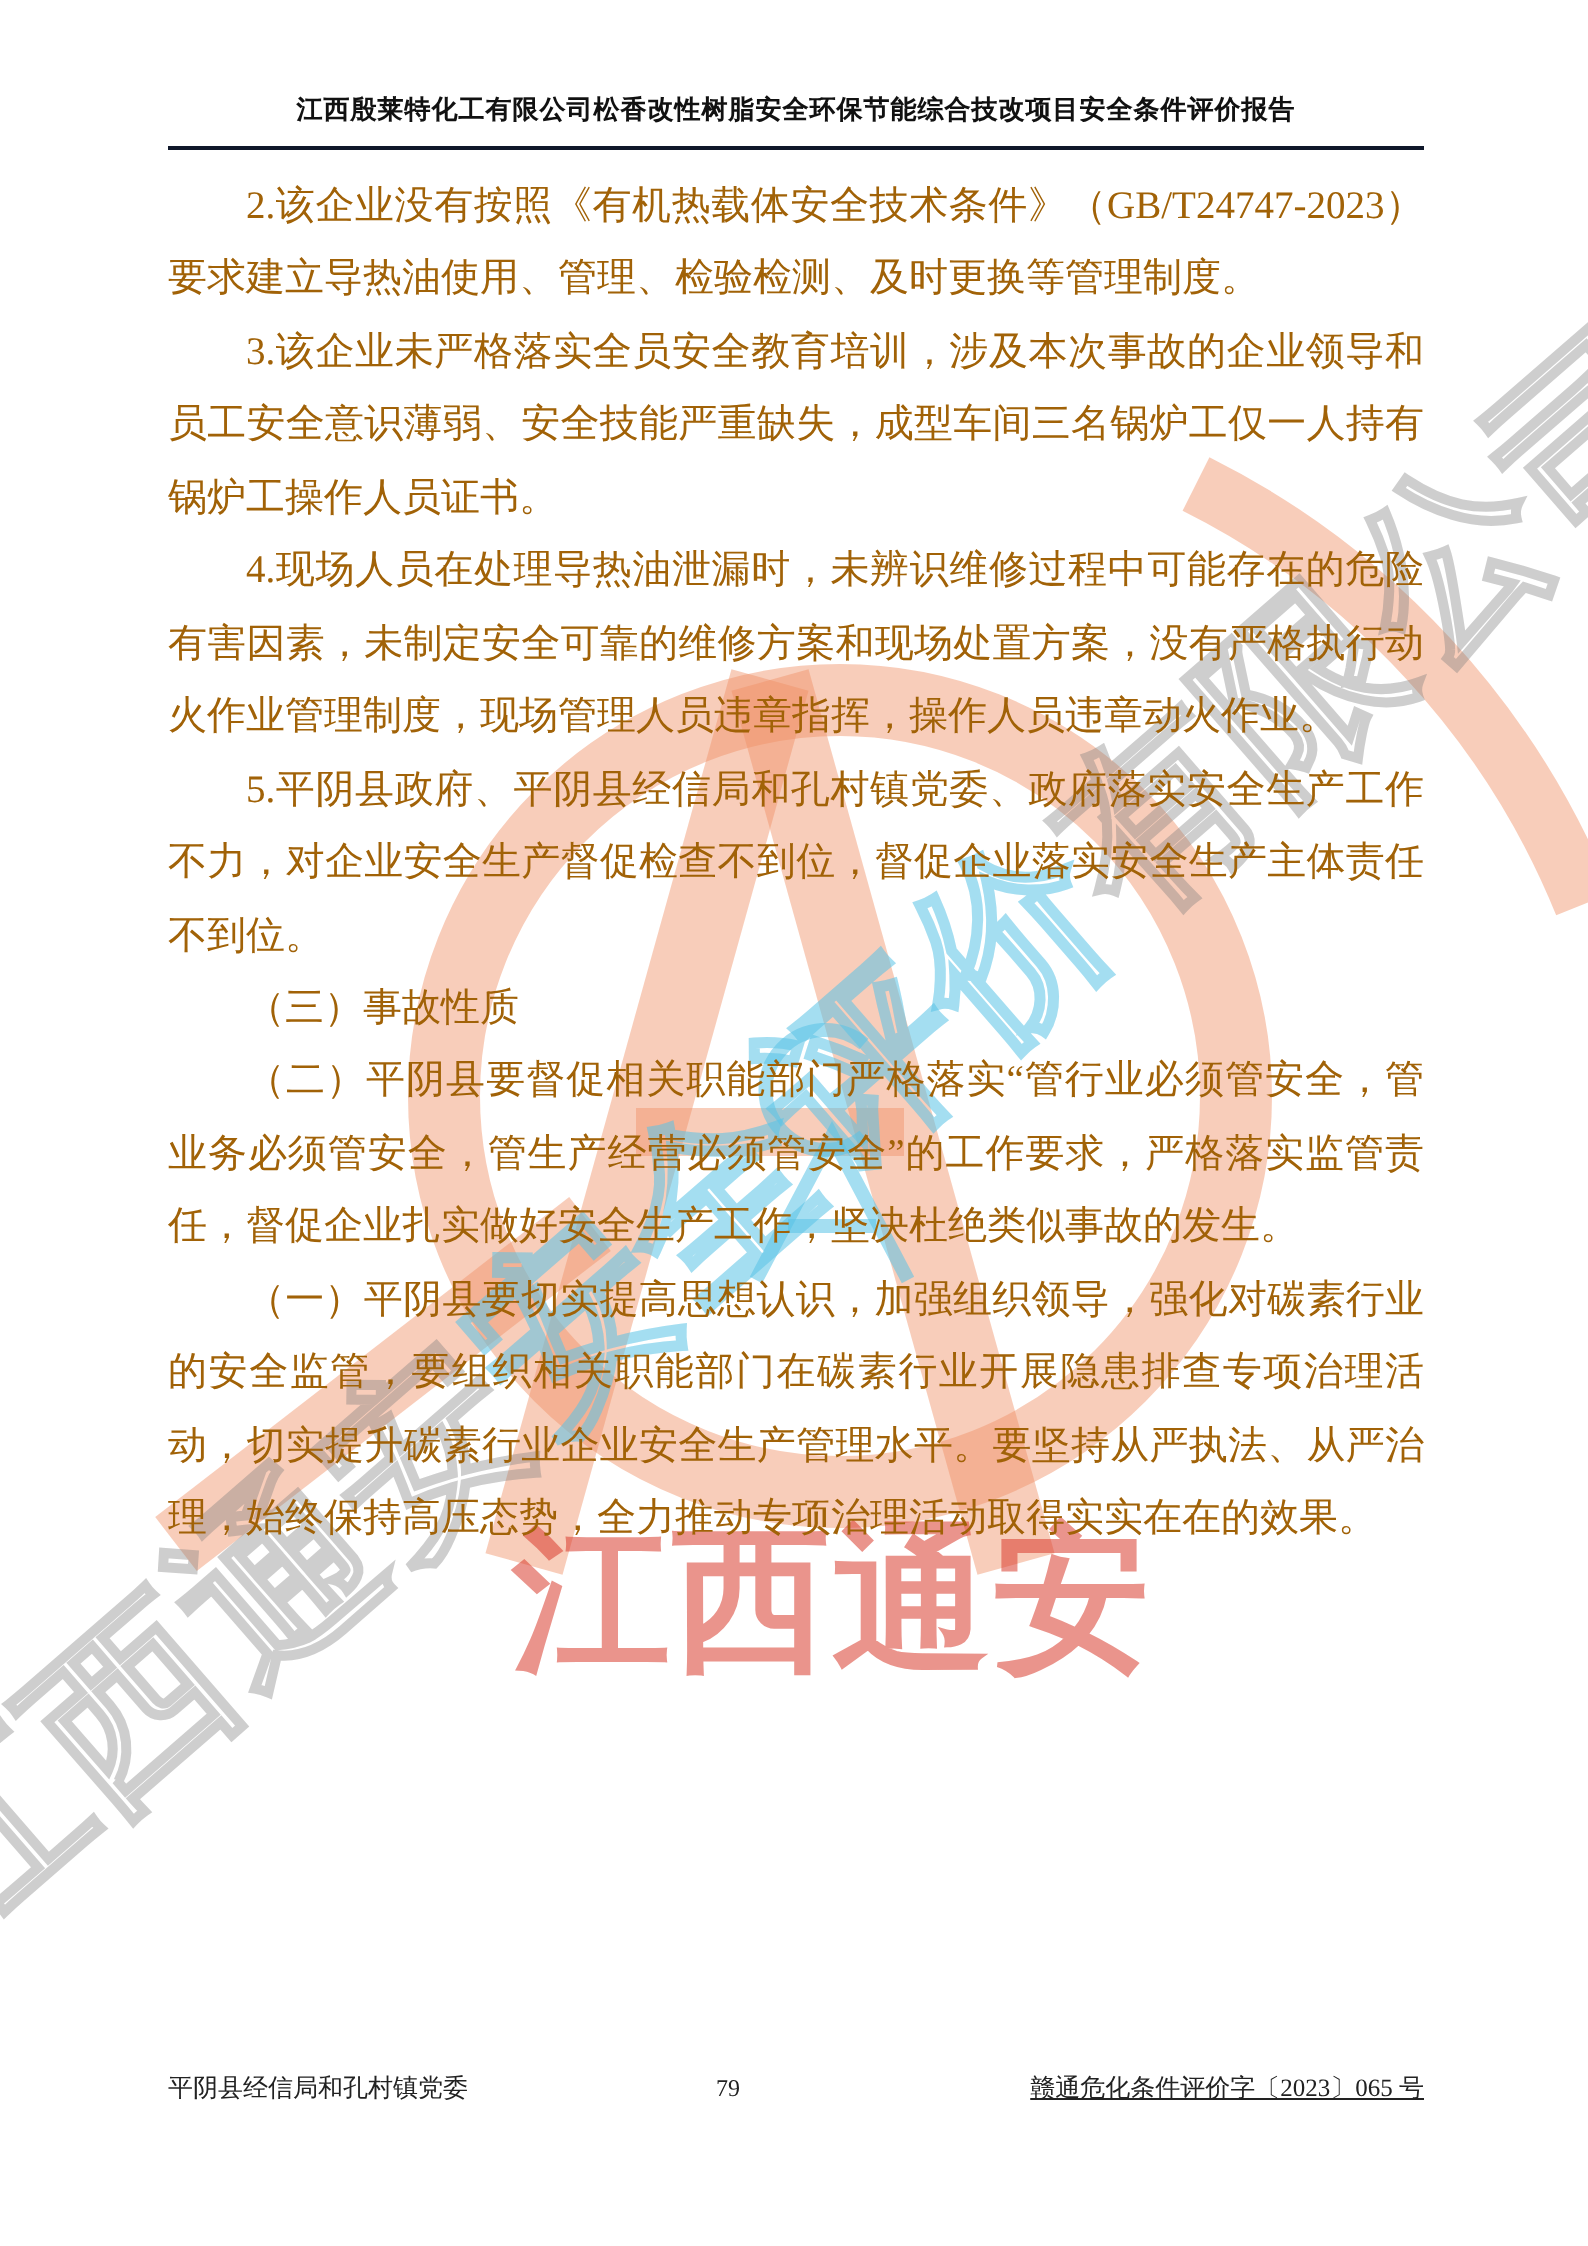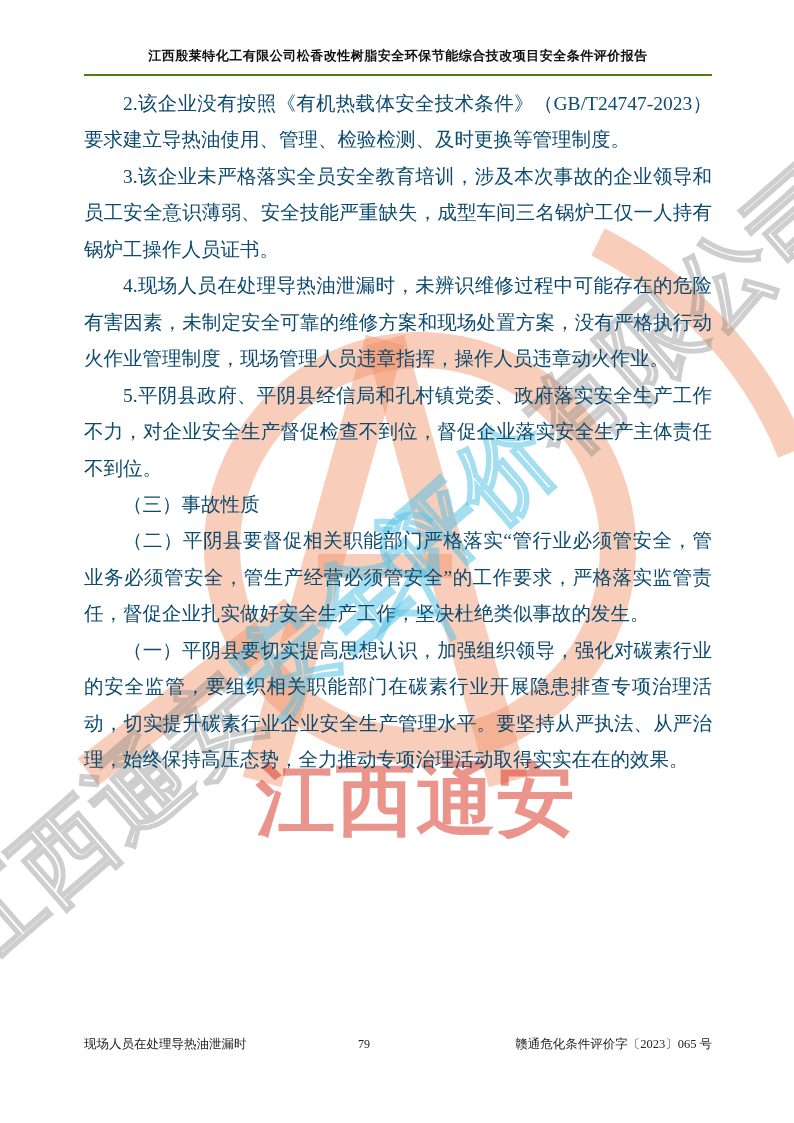--- a/index.html
+++ b/index.html
@@ -19,36 +19,36 @@
   .wm-diagonal .wm-blue{-webkit-text-stroke:2.5px rgba(90,195,230,0.55);}
   .wm-red{
     position:absolute;left:256px;top:748px;
     font-size:79px;font-weight:bold;letter-spacing:1px;
     color:rgba(217,60,45,0.55);white-space:nowrap;
   }
   
   .content{position:absolute;inset:0;z-index:1;}
   .header{
     position:absolute;left:84px;top:46px;width:628px;
-    text-align:center;padding-bottom:9px;border-bottom:2px solid #4d7c0f;
+    text-align:center;padding-bottom:9px;border-bottom:2px solid #0f172a;
   }
   .header-title{font-size:13px;font-weight:bold;color:#111;letter-spacing:0.5px;}
   .bodytext{
     position:absolute;left:84px;top:86px;width:628px;
-    font-size:19.5px;line-height:36.45px;color:#0c4a6e;
+    font-size:19.5px;line-height:36.45px;color:#a16207;
     text-align:justify;
   }
   .bodytext p{margin:0;text-indent:2em;}
   .footer{
     position:absolute;left:84px;top:1036px;width:628px;
     display:flex;align-items:baseline;font-size:12.5px;color:#222;
   }
   .footer .f-left{flex:1;text-align:left;}
   .footer .f-mid{width:80px;font-size:12px;}
-  .footer .f-right{flex:1;text-align:right;}
+  .footer .f-right{flex:1;text-align:right;text-decoration:underline;}
 </style>
 </head>
 <body>
 
 <div class="page">
 
   <div class="wm-layer">
 
     <svg class="wm-logo" width="794" height="1123" viewBox="0 0 794 1123">
       <g stroke="#EF9066" stroke-opacity="0.45" fill="none">
@@ -86,19 +86,19 @@
         <p class="para">2.该企业没有按照《有机热载体安全技术条件》（GB/T24747-2023）要求建立导热油使用、管理、检验检测、及时更换等管理制度。</p>
         <p class="para">3.该企业未严格落实全员安全教育培训，涉及本次事故的企业领导和员工安全意识薄弱、安全技能严重缺失，成型车间三名锅炉工仅一人持有锅炉工操作人员证书。</p>
         <p class="para">4.现场人员在处理导热油泄漏时，未辨识维修过程中可能存在的危险有害因素，未制定安全可靠的维修方案和现场处置方案，没有严格执行动火作业管理制度，现场管理人员违章指挥，操作人员违章动火作业。</p>
         <p class="para">5.平阴县政府、平阴县经信局和孔村镇党委、政府落实安全生产工作不力，对企业安全生产督促检查不到位，督促企业落实安全生产主体责任不到位。</p>
         <p class="para">（三）事故性质</p>
         <p class="para">（二）平阴县要督促相关职能部门严格落实“管行业必须管安全，管业务必须管安全，管生产经营必须管安全”的工作要求，严格落实监管责任，督促企业扎实做好安全生产工作，坚决杜绝类似事故的发生。</p>
         <p class="para">（一）平阴县要切实提高思想认识，加强组织领导，强化对碳素行业的安全监管，要组织相关职能部门在碳素行业开展隐患排查专项治理活动，切实提升碳素行业企业安全生产管理水平。要坚持从严执法、从严治理，始终保持高压态势，全力推动专项治理活动取得实实在在的效果。</p>
       </div>
 
     <div class="footer">
-      <span class="f-left">现场人员在处理导热油泄漏时</span>
+      <span class="f-left">平阴县经信局和孔村镇党委</span>
       <span class="f-mid">79</span>
       <span class="f-right">赣通危化条件评价字〔2023〕065 号</span>
     </div>
 
   </div>
 </div>
 
 </body></html>

